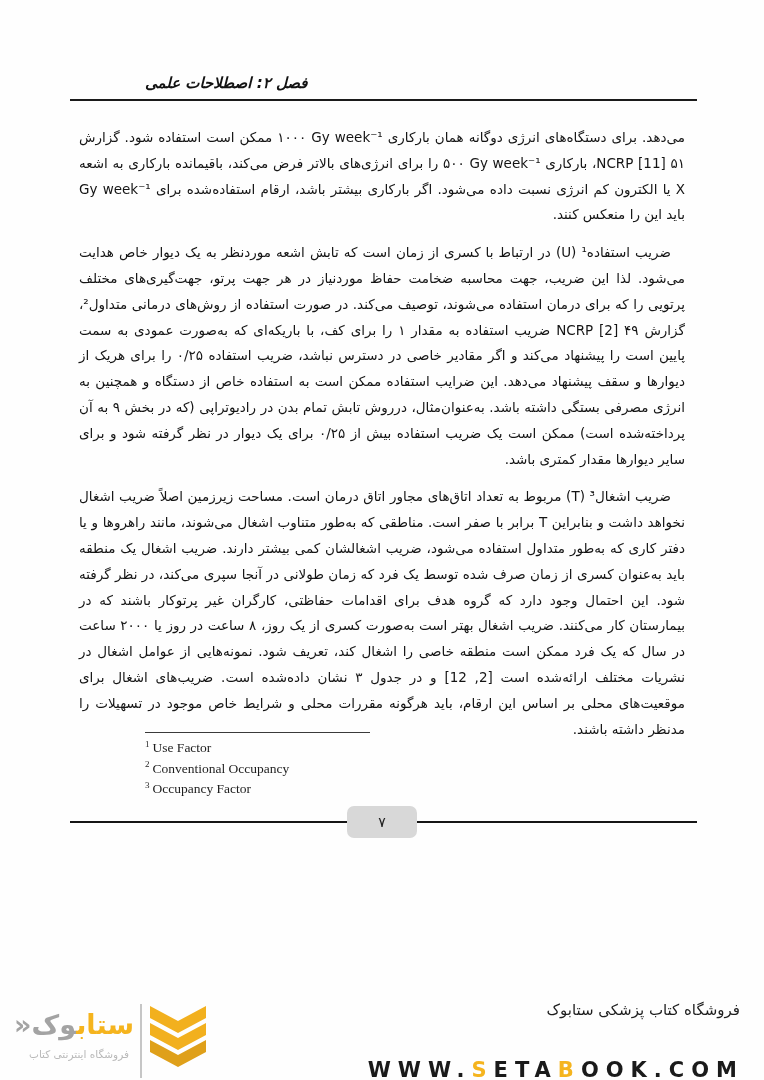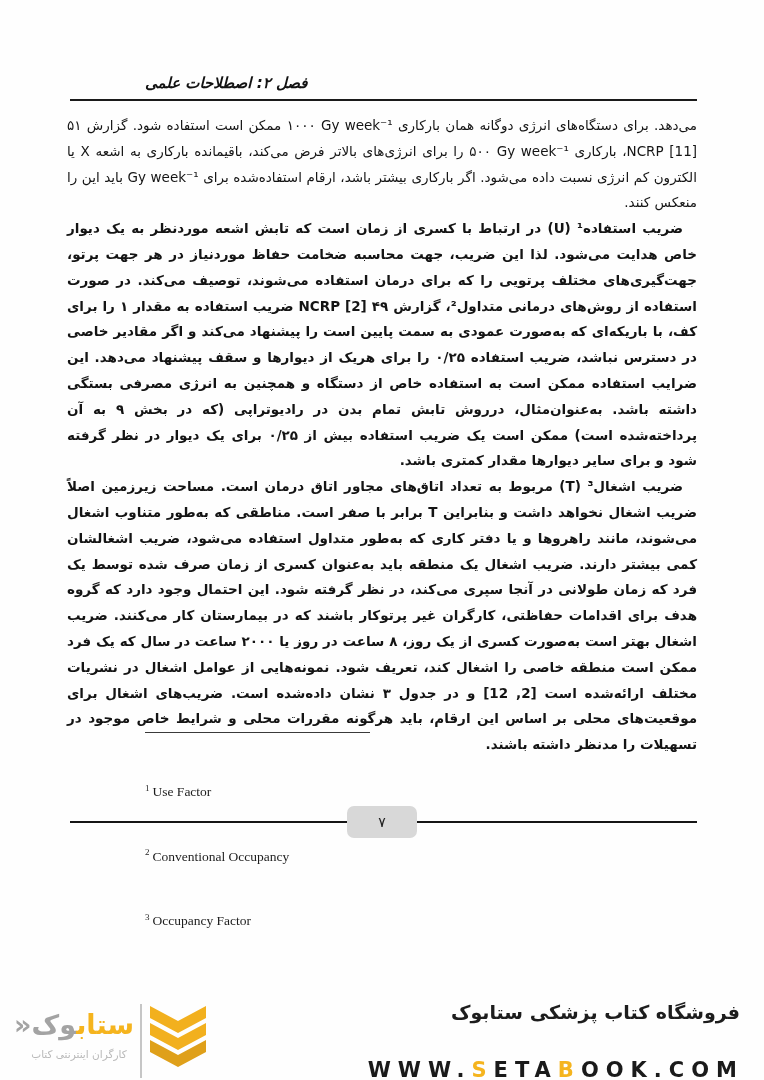--- a/index.html
+++ b/index.html
@@ -8,39 +8,39 @@
   .page{position:absolute;inset:0;background:#fefefe;}
 
   
   .chapter-title{position:absolute;left:145px;top:74px;font-size:15px;font-weight:bold;
        color:#121212;direction:rtl;white-space:nowrap;font-style:italic;}
   .header-rule{position:absolute;left:70px;top:99px;width:627px;height:2px;background:#1b1b1b;}
 
   
   .body-text{position:absolute;left:67px;top:113px;width:630px;direction:rtl;
        text-align:justify;font-size:13.5px;line-height:25.8px;color:#141414;}
-  .body-text p{margin:0;}
-  .body-text p.indent{text-indent:14px;font-weight:bold;}
+  .body-text p{margin:12px;}
+  .body-text p.indent{text-indent:14px;}
 
   
   .footnote-rule{position:absolute;left:145px;top:732px;width:225px;height:1px;background:#3a3a3a;}
   .footnotes{position:absolute;left:145px;top:738px;direction:ltr;
        font-family:"Liberation Serif",serif;font-size:13.5px;line-height:20.5px;color:#1d1d1d;}
-  .footnotes .fn{white-space:nowrap;margin-top:44px;}
+  .footnotes .fn{white-space:nowrap;}
   .footnotes sup{font-size:9px;line-height:0;margin-right:3px;}
 
   
   .footer-rule{position:absolute;left:70px;top:821px;width:627px;height:2px;background:#151515;}
   .page-number-box{position:absolute;left:347px;top:806px;width:70px;height:32px;
        background:#d8d8d8;border-radius:7px;display:flex;align-items:center;justify-content:center;
        font-size:14px;color:#222;}
 
   
-  .store-name{position:absolute;right:24px;top:1001px;direction:rtl;font-size:19px;
-       font-weight:bold;color:#1d1d1d;white-space:nowrap;}
+  .store-name{position:absolute;right:24px;top:1001px;direction:rtl;font-size:15px;
+       font-weight:normal;color:#1d1d1d;white-space:nowrap;}
   .store-url{position:absolute;right:20px;top:1058px;direction:ltr;font-size:21px;
        font-weight:bold;letter-spacing:7px;color:#1a1a1a;white-space:nowrap;}
   .store-url .accent{color:var(--accent,#f5b41e);}
 
   .logo{position:absolute;left:24px;top:1004px;width:182px;height:74px;}
   .logo-emblem{position:absolute;right:0;top:2px;width:56px;height:70px;}
   .logo-bar{position:absolute;right:64px;top:0;width:2px;height:74px;background:#c6c6c6;}
   .logo-wordmark{position:absolute;left:0;top:6px;width:110px;text-align:left;direction:rtl;
        font-size:27px;font-weight:bold;line-height:30px;white-space:nowrap;}
   .logo-wordmark .wm-yellow{color:var(--accent,#f5b41e);}
@@ -79,16 +79,16 @@
   <div class="store-url"><span>WWW.</span><span class="accent">S</span><span>ETA</span><span class="accent">B</span><span>OOK.COM</span></div>
 
   <div class="logo">
     <svg class="logo-emblem" viewBox="0 0 56 70" xmlns="http://www.w3.org/2000/svg">
       <polygon points="0,0 28,15 56,0 56,12 28,27 0,12" fill="#f2b01e"></polygon>
       <polygon points="0,17 28,32 56,17 56,29 28,44 0,29" fill="#f2b01e"></polygon>
       <polygon points="0,34 28,49 56,34 56,46 28,61 0,46" fill="#dfa01a"></polygon>
     </svg>
     <div class="logo-bar"></div>
     <div class="logo-wordmark"><span class="wm-yellow">ستاب</span><span class="wm-gray">وک</span><span class="wm-gray">«</span></div>
-    <div class="logo-tagline">کارگران اینترنتی کتاب</div>
+    <div class="logo-tagline">فروشگاه اینترنتی کتاب</div>
   </div>
 
 </div>
 
 </body></html>

